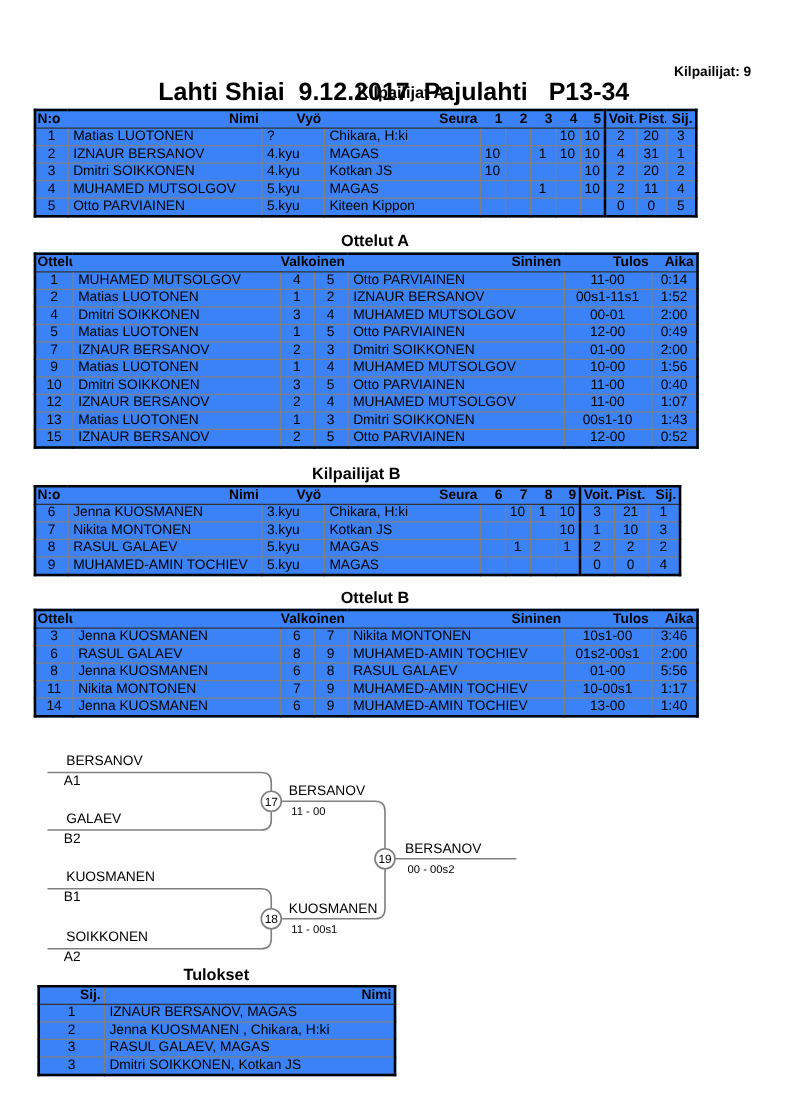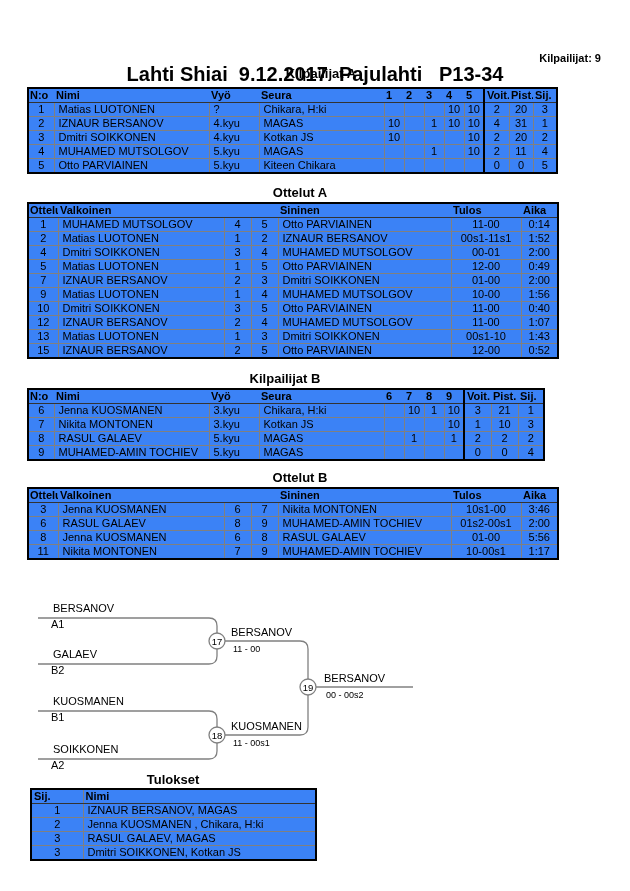--- a/index.html
+++ b/index.html
@@ -9,21 +9,21 @@
   .count{top:52px;right:29px;font-size:11px;font-weight:bold;}
   .h{font-size:13px;font-weight:bold;text-align:center;}
   .h-ka{top:66px;left:0;width:570px;padding-left:36px;}
   .h-oa{top:185px;left:0;width:600px;}
   .h-kb{top:371px;left:0;width:570px;text-align:center;}
   .h-ob{top:470px;left:0;width:600px;}
   .h-tk{top:772px;left:0;width:346px;}
   table.tbl{position:absolute;border-collapse:collapse;table-layout:fixed;font-size:11px;border:2px solid #000;background:#3b82f6;}
   .tbl td,.tbl th{height:13px;line-height:13px;padding:0 2px;white-space:nowrap;overflow:hidden;font-size:11px;}
   .tbl tbody td{border:1px solid #808080;}
-  .tbl thead th{border:0;border-bottom:1px solid #333;font-weight:bold;text-align:left;}
+  .tbl thead th{border:0;border-bottom:1px solid #333;font-weight:bold;text-align:right;}
   .tbl.hdrb thead th{border:1px solid #808080;border-bottom:1px solid #333;}
   .l{text-align:left !important;padding-left:1px !important;}
   .c{text-align:center;}
   .nm{text-align:left;padding-left:4px !important;}
   .hl{border-left:2px solid #000 !important;}
   .t-ka{top:87px;left:27px;width:529px;}
   .t-oa{top:202px;left:27px;width:530px;}
   .t-kb{top:388px;left:27px;width:516px;}
   .t-ob{top:487px;left:27px;width:530px;}
   .t-tk{top:788px;left:30px;width:285px;}
@@ -126,21 +126,21 @@
         <td class="c"></td>
         <td class="c">10</td>
         <td class="c hl">2</td>
         <td class="c">11</td>
         <td class="c">4</td>
       </tr>
     <tr>
         <td class="c">5</td>
         <td class="nm">Otto PARVIAINEN</td>
         <td class="nm">5.kyu</td>
-        <td class="nm">Kiteen Chikara</td>
+        <td class="nm">Kiteen Kippon</td>
         <td class="c"></td>
         <td class="c"></td>
         <td class="c"></td>
         <td class="c"></td>
         <td class="c"></td>
         <td class="c hl">0</td>
         <td class="c">0</td>
         <td class="c">5</td>
       </tr>
   </tbody>
@@ -395,20 +395,29 @@
         <td class="c">5:56</td>
       </tr>
     <tr>
         <td class="c">11</td>
         <td class="nm">Nikita MONTONEN</td>
         <td class="c">7</td>
         <td class="c">9</td>
         <td class="nm">MUHAMED-AMIN TOCHIEV</td>
         <td class="c">10-00s1</td>
         <td class="c">1:17</td>
+      </tr>
+    <tr>
+        <td class="c">14</td>
+        <td class="nm">Jenna KUOSMANEN</td>
+        <td class="c">6</td>
+        <td class="c">9</td>
+        <td class="nm">MUHAMED-AMIN TOCHIEV</td>
+        <td class="c">13-00</td>
+        <td class="c">1:40</td>
       </tr>
   </tbody>
 </table>
 
 <svg class="bracket" width="630" height="185" viewBox="0 0 630 185">
   <path d="M38,23 H209 Q217,23 217,31 V61 Q217,69 209,69 H38"></path>
   <path d="M225,46 H300 Q308,46 308,54 V84"></path>
   <path d="M38,116 H209 Q217,116 217,124 V156 Q217,164 209,164 H38"></path>
   <path d="M225,140 H300 Q308,140 308,132 V100"></path>
   <path d="M316,92 H413"></path>

